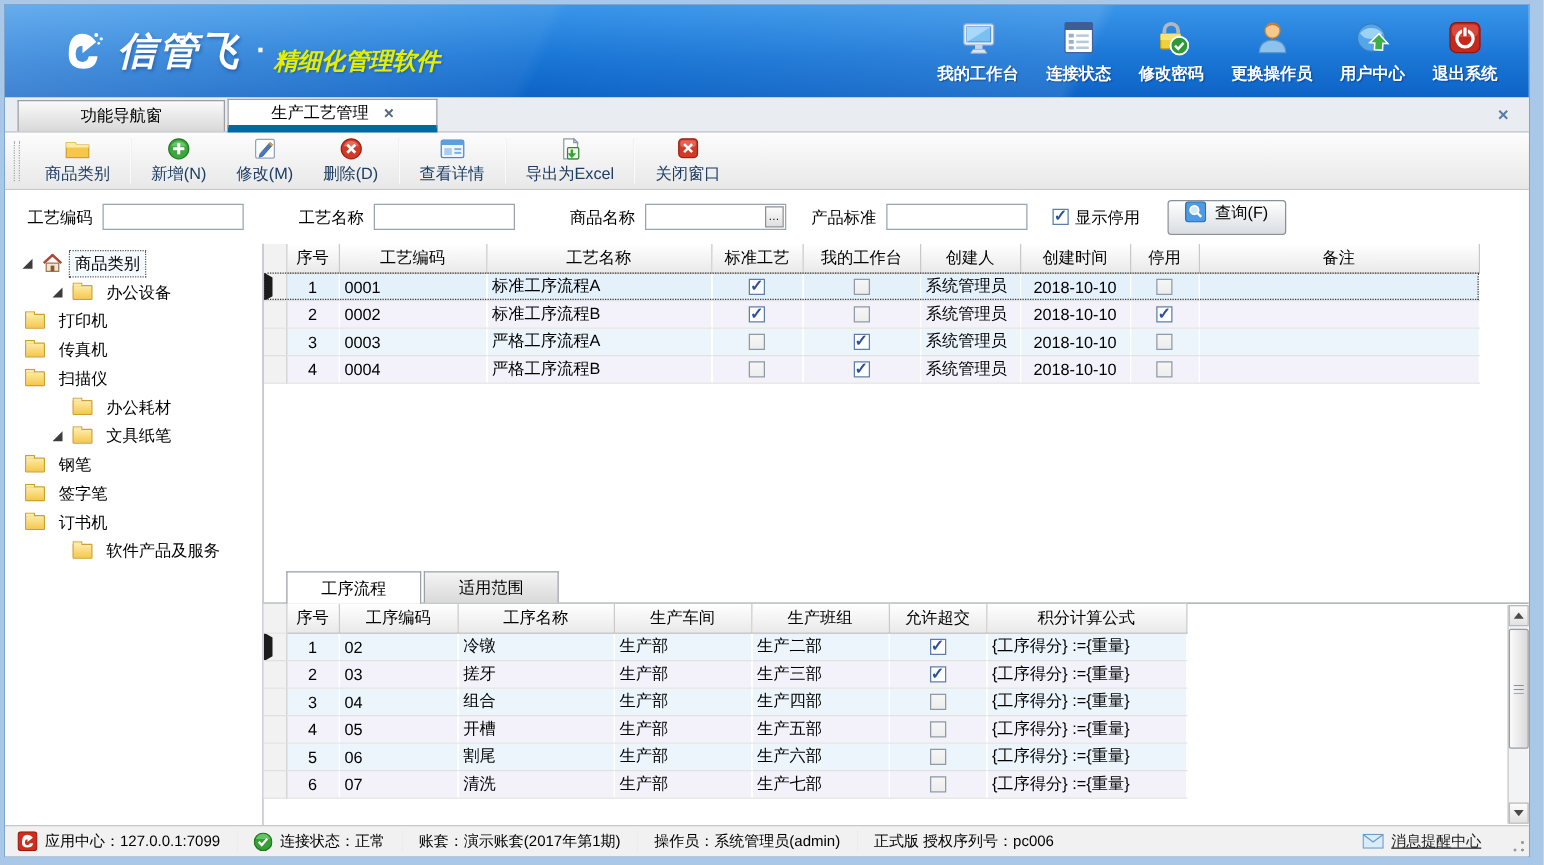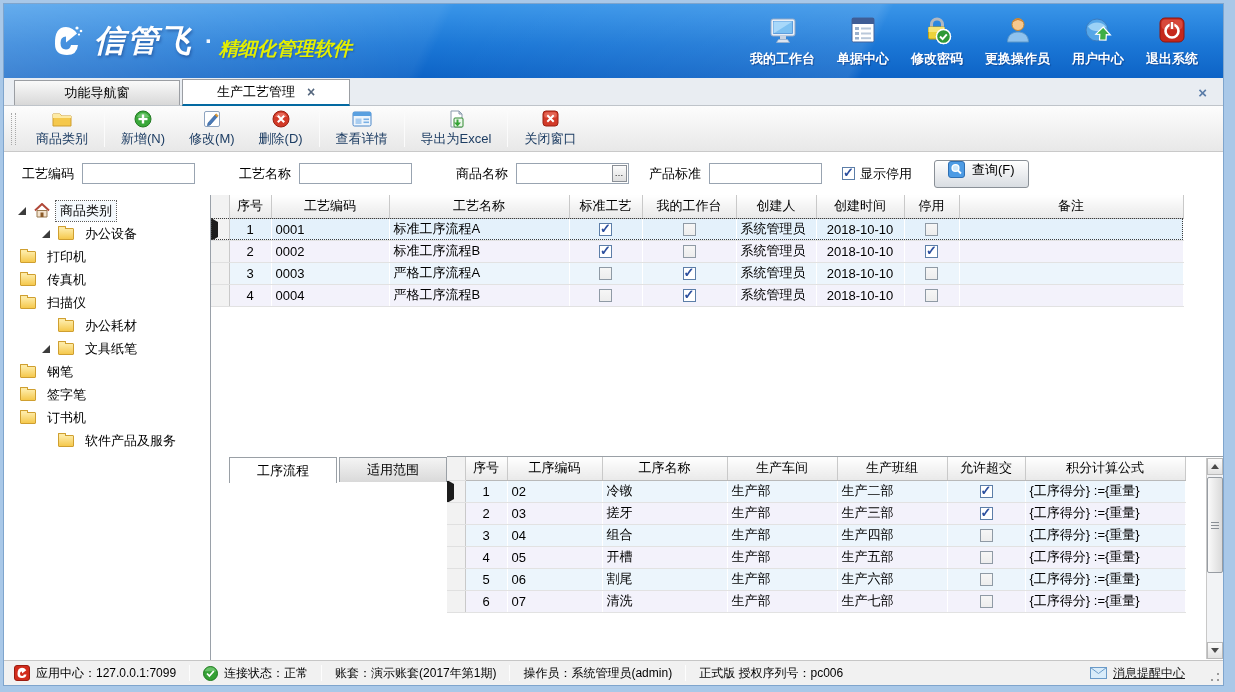--- a/index.html
+++ b/index.html
@@ -54,21 +54,21 @@
   .tab {
     height:25px; line-height:24px; text-align:center; font-size:13px;
     border:1px solid #9b9ea3; border-bottom:none; cursor:pointer; position:relative;
   }
   .tab-inactive {
     width:166px; margin-left:10px;
     background:linear-gradient(180deg,#fafafa,#d8d8d8);
   }
   .tab-active {
     width:168px; margin-left:2px; background:#fff; height:27px; line-height:26px;
-    margin-bottom:-1px; border-bottom:2px solid #0369a1; z-index:2;
+    margin-bottom:-1px; border-bottom:6px solid #0369a1; z-index:2;
     display:flex; align-items:center; justify-content:center; gap:12px;
   }
   .tab-close { color:#55677e; font-size:14px; font-weight:bold; line-height:1; cursor:pointer; }
   .strip-close { position:absolute; right:16px; top:6px; color:#5a7ca8; font-size:15px; font-weight:bold; cursor:pointer; }
   
   .toolbar {
     height:46px; flex:none; display:flex; align-items:center;
     background:linear-gradient(180deg,#fdfdfd,#e8e8e8);
     border-bottom:1px solid #c9c9c9; padding-left:4px;
   }
@@ -151,21 +151,21 @@
   tr.cursel { outline:1px dotted #3c3c3c; outline-offset:-1px; }
   tr.cursel td:not(.ind) { background:#e4f1fb; }
   .cur-arrow { width:0; height:0; border-top:4px solid transparent; border-bottom:4px solid transparent;
     border-left:7px solid #1c1c1c; margin:0 auto; }
   td.ctr, th.ctr { text-align:center; }
   td.cbc { text-align:center; }
   td.cbc .cb { vertical-align:-2px; }
   .grid-top-area { height:261px; flex:none; overflow:hidden; border-bottom:0; }
   .grid-top { border-right:1px solid #c9c9c9; }
   
-  .bottom-panel { flex:1; display:flex; flex-direction:row; min-height:0; }
+  .bottom-panel { flex:1; display:flex; flex-direction:column; min-height:0; }
   .btabs { height:26px; flex:none; display:flex; align-items:flex-end; padding-left:18px; position:relative; z-index:2; }
   .btab {
     height:25px; line-height:24px; padding:0 27px; font-size:13px; text-align:center;
     border:1px solid #9aa0a6; border-bottom:none; cursor:pointer;
   }
   .btab-active { background:#fff; margin-bottom:-1px; height:26px; line-height:25px; z-index:3; }
   .btab-inactive { background:linear-gradient(#f4f4f4,#d9d9d9); margin-left:2px; }
   .bgrid-wrap { flex:1; border-top:1px solid #9aa0a6; position:relative; background:#fff; min-height:0; }
   .grid-bottom { border-right:1px solid #c9c9c9; }
   
@@ -236,21 +236,21 @@
             <rect x="4" y="3" width="22" height="24" rx="1.5" fill="#ffffff" stroke="#43629a"></rect>
             <rect x="4" y="3" width="22" height="6" fill="#3f5d95"></rect>
             <rect x="7" y="12" width="4" height="3" fill="#9ab0cc"></rect>
             <rect x="13" y="12.5" width="10" height="2" fill="#b9c8da"></rect>
             <rect x="7" y="17" width="4" height="3" fill="#9ab0cc"></rect>
             <rect x="13" y="17.5" width="10" height="2" fill="#b9c8da"></rect>
             <rect x="7" y="22" width="4" height="2.5" fill="#9ab0cc"></rect>
             <rect x="13" y="22.2" width="10" height="2" fill="#b9c8da"></rect>
           </svg>
         </span>
-        <span class="nlabel">单据中心</span>
+        <span class="nlabel">连接状态</span>
       </div>
       <div class="nav-item">
         <span class="nicon">
           <svg width="30" height="30" viewBox="0 0 30 30">
             <path d="M9.5 13 v-3.5 a5.5 5.5 0 0 1 11 0 V13" fill="none" stroke="#b2b8c0" stroke-width="3"></path>
             <rect x="6.5" y="12" width="16" height="12" rx="1.5" fill="#ecd23c" stroke="#c2a012"></rect>
             <rect x="6.5" y="12" width="16" height="5" fill="#f6e576"></rect>
             <circle cx="21.5" cy="21.5" r="7" fill="#2fא938" stroke="#ffffff" stroke-width="1.4"></circle>
             <circle cx="21.5" cy="21.5" r="7" fill="#2f9838" stroke="#ffffff" stroke-width="1.4"></circle>
             <path d="M18 21.5 l2.6 2.6 4.2 -4.8" stroke="#ffffff" stroke-width="2" fill="none"></path>

